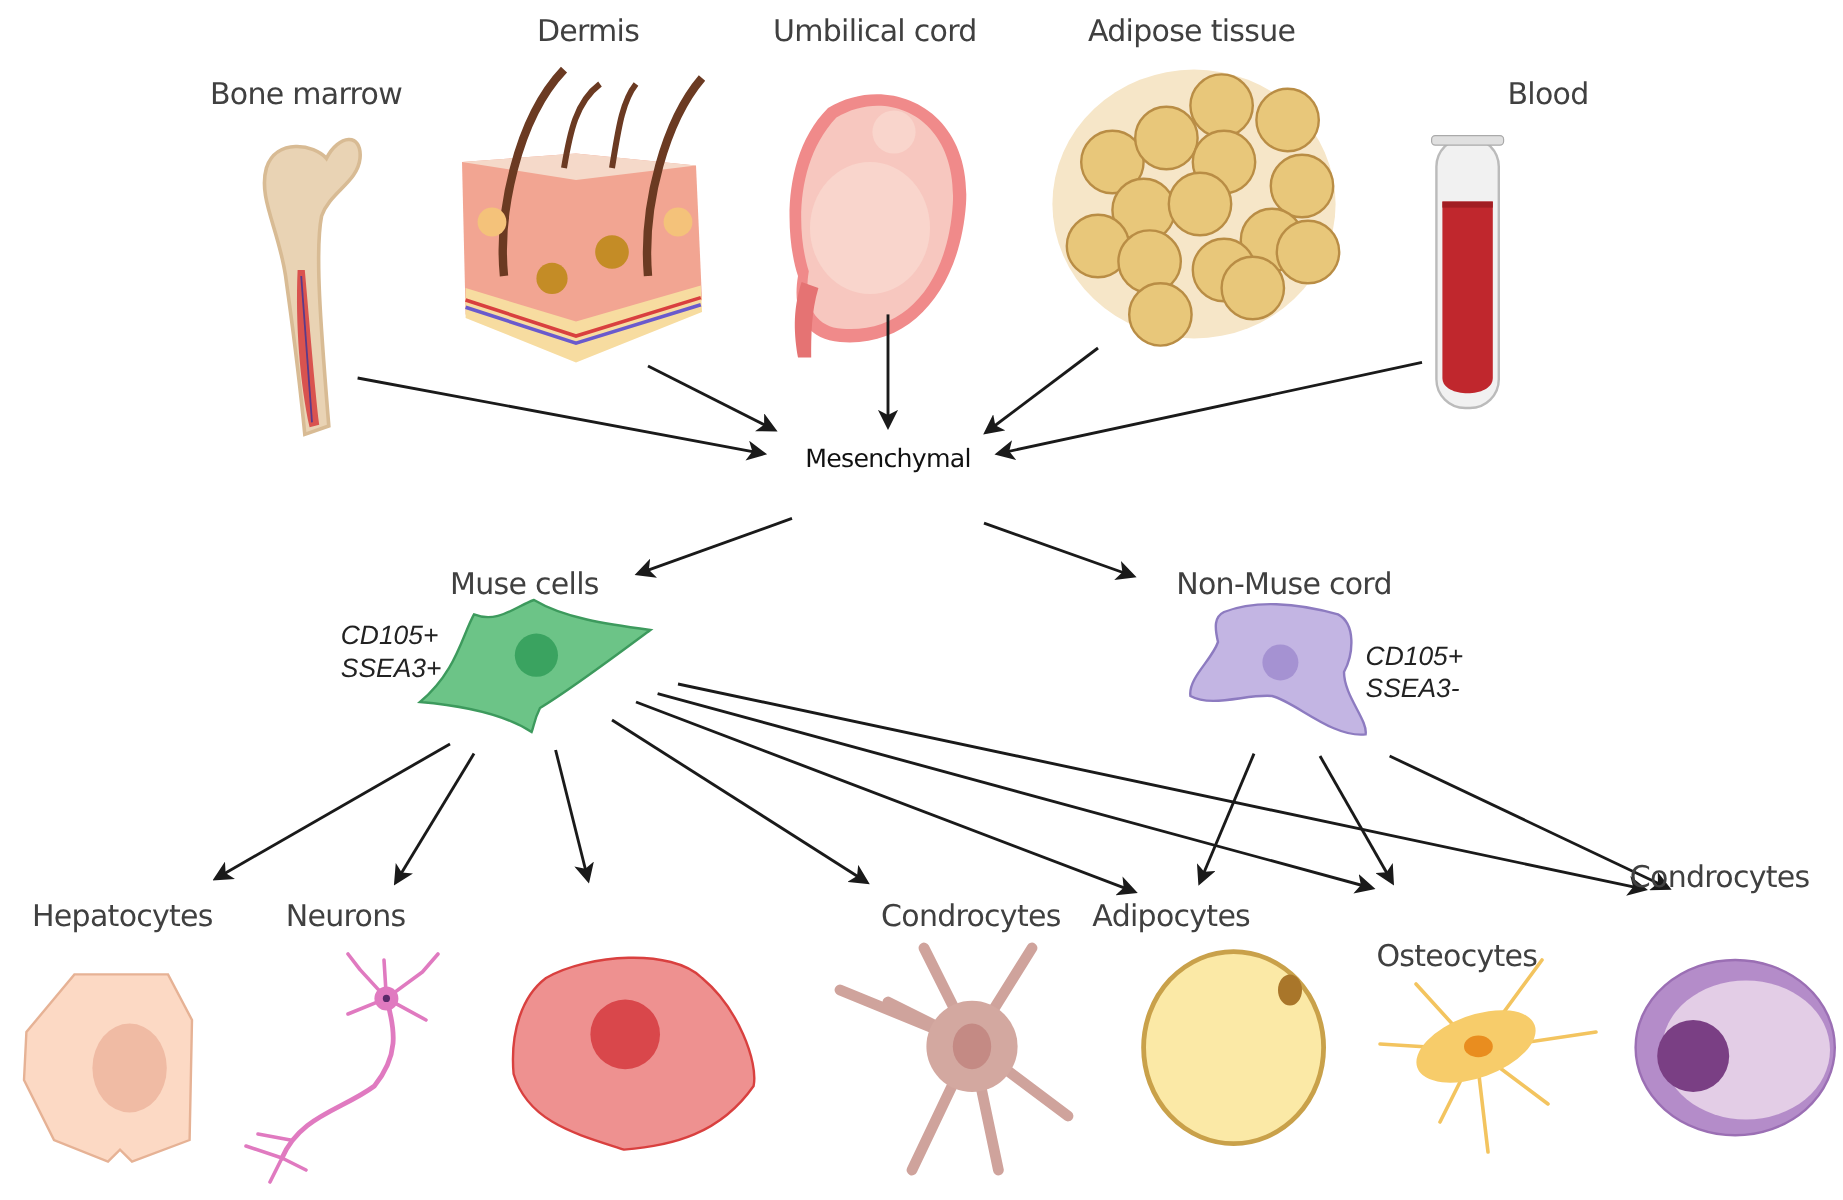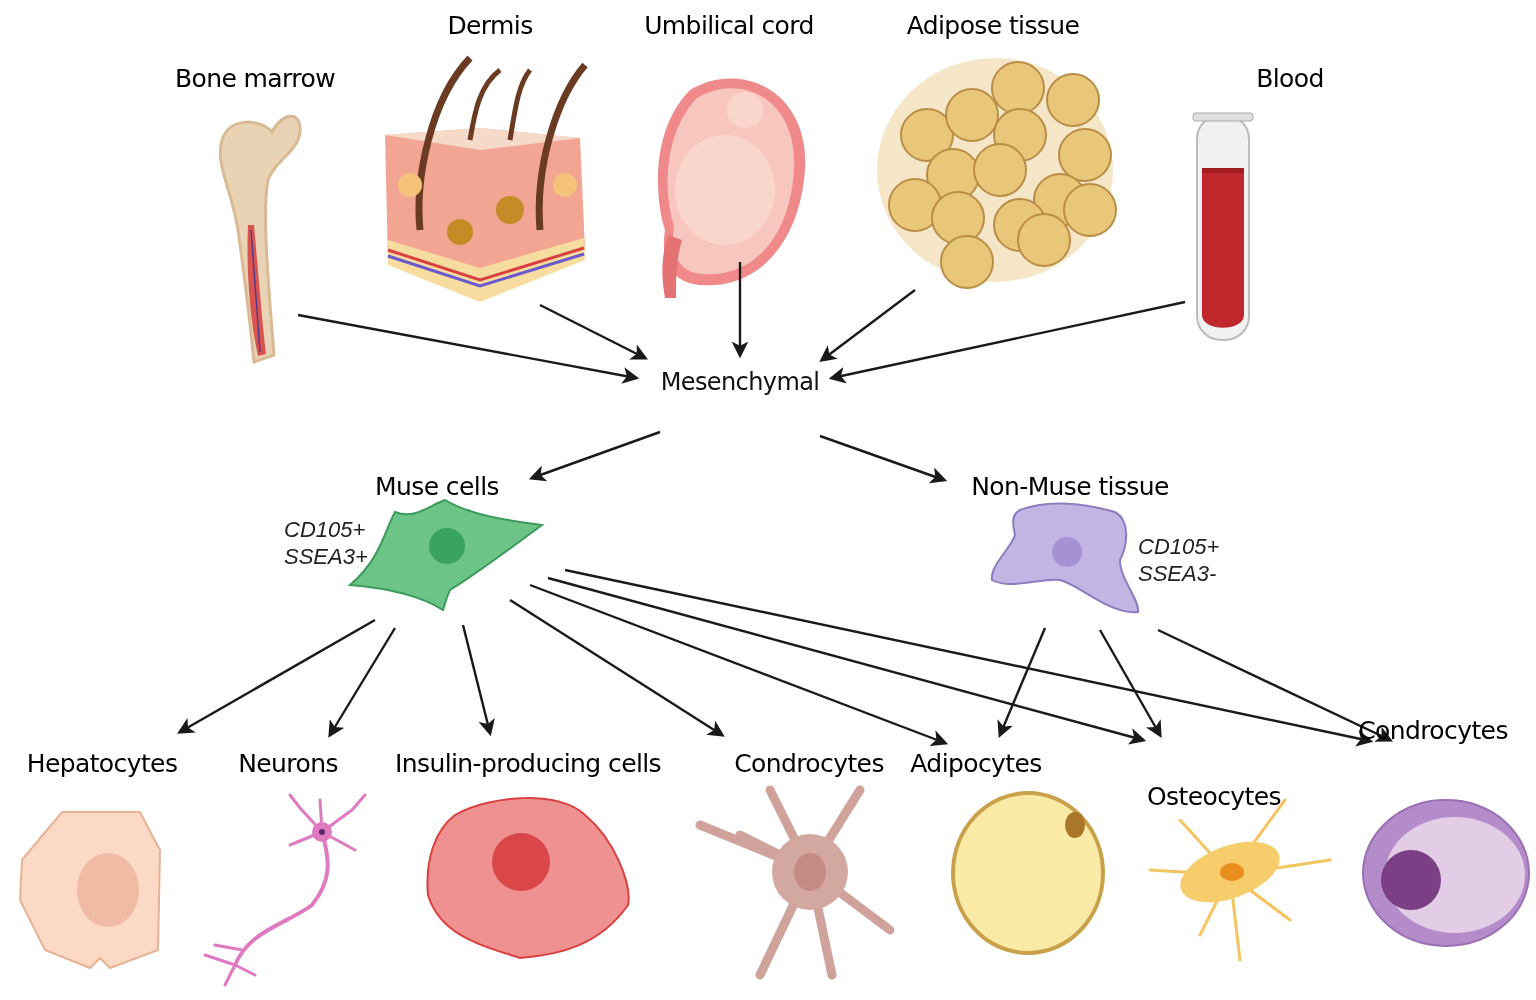--- a/index.html
+++ b/index.html
@@ -1,19 +1,19 @@
 <!DOCTYPE html>
 <html><head>
 <meta charset="utf-8">
 <style>
   html, body { margin:0; padding:0; background:#ffffff; }
   body { width:1536px; height:1000px; position:relative; overflow:hidden; font-family:"Liberation Sans", sans-serif; }
   #stage { position:absolute; left:0; top:0; width:1536px; height:1000px; }
-  .lbl { position:absolute; font-family:"DejaVu Sans", sans-serif; font-size:25px; color:#000000; white-space:nowrap; letter-spacing:-0.6px; transform:translateX(-50%); }
-  .center-lbl { position:absolute; font-family:"DejaVu Sans", sans-serif; font-size:24px; color:#111; text-align:center; line-height:37px; transform:translateX(-50%); letter-spacing:-0.6px; }
+  .lbl { position:absolute; font-family:"DejaVu Sans", sans-serif; font-size:25px; color:#404040; white-space:nowrap; letter-spacing:-0.6px; transform:translateX(-50%); }
+  .center-lbl { position:absolute; font-family:"DejaVu Sans", sans-serif; font-size:21px; color:#111; text-align:center; line-height:37px; transform:translateX(-50%); letter-spacing:-0.6px; }
   .marker { position:absolute; font-family:"Liberation Sans", sans-serif; font-style:italic; font-size:22px; color:#222; line-height:27px; }
 </style>
 </head>
 <body>
 
 <div id="stage">
   <svg width="1536" height="1000" style="position:absolute;left:0;top:0">
     <defs>
       <marker id="ah" viewBox="0 0 10 10" refX="8" refY="5" markerWidth="7" markerHeight="7" orient="auto-start-reverse">
         <path d="M0,0 L10,5 L0,10 L2.5,5 z" fill="#1a1a1a"></path>
@@ -146,31 +146,30 @@
   <div class="lbl" style="left:490px;top:11px">Dermis</div>
   <div class="lbl" style="left:729px;top:11px">Umbilical cord</div>
   <div class="lbl" style="left:993px;top:11px">Adipose tissue</div>
   <div class="lbl" style="left:1290px;top:64px">Blood</div>
 
   <div class="center-lbl" style="left:740px;top:364px">
     <div>Mesenchymal</div>
   </div>
 
   <div class="lbl" style="left:437px;top:472px">Muse cells</div>
-  <div class="lbl" style="left:1070px;top:472px">Non-Muse tissue</div>
+  <div class="lbl" style="left:1070px;top:472px">Non-Muse cord</div>
 
   <div class="marker" style="left:284px;top:516px">
     <div>CD105+</div>
     <div>SSEA3+</div>
   </div>
   <div class="marker" style="left:1138px;top:533px">
     <div>CD105+</div>
     <div>SSEA3-</div>
   </div>
 
   <div class="lbl" style="left:102px;top:749px">Hepatocytes</div>
   <div class="lbl" style="left:288px;top:749px">Neurons</div>
-  <div class="lbl" style="left:528px;top:749px">Insulin-producing cells</div>
   <div class="lbl" style="left:809px;top:749px">Condrocytes</div>
   <div class="lbl" style="left:976px;top:749px">Adipocytes</div>
   <div class="lbl" style="left:1214px;top:782px">Osteocytes</div>
   <div class="lbl" style="left:1433px;top:716px">Condrocytes</div>
 </div>
 
 </body></html>

